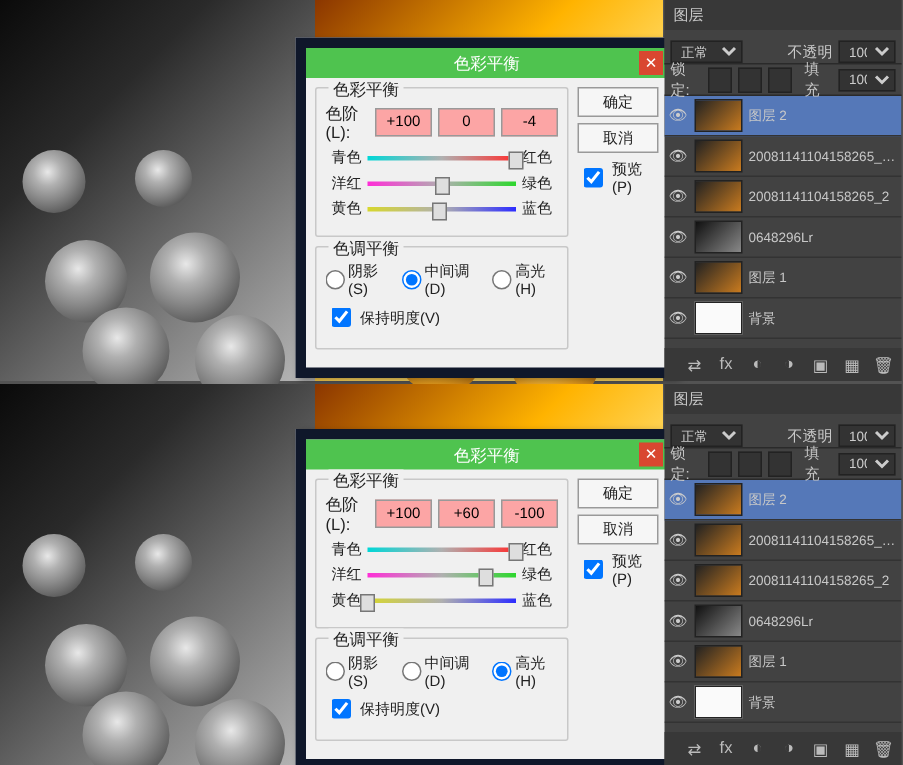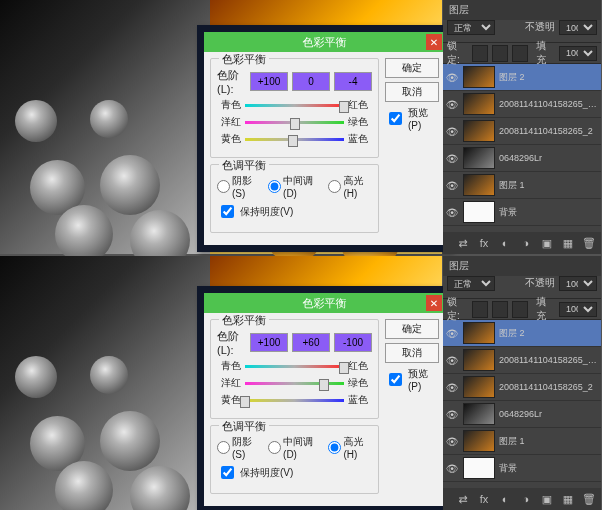--- a/index.html
+++ b/index.html
@@ -16,35 +16,35 @@
 .dlg-title{height:20px;background:#4fc34f;color:#fff;display:flex;align-items:center;justify-content:center;position:relative;font-size:11px}
 .dlg-close{position:absolute;right:3px;top:2px;width:16px;height:16px;background:#d94730;color:#fff;display:flex;align-items:center;justify-content:center;font-size:10px;cursor:pointer}
 .dlg-body{display:flex;padding:6px;gap:6px}
 .dlg-left{flex:1}
 .dlg-right{width:54px}
 .group{border:1px solid #c8c8c8;border-radius:2px;padding:6px 6px 8px;margin-bottom:6px;position:relative}
 .group-title{position:absolute;top:-7px;left:8px;background:#f0f0f0;padding:0 3px;font-size:11px}
 .row{display:flex;align-items:center;gap:4px;margin:3px 0}
 .lbl{width:24px;text-align:right;font-size:10px}
 .lbl-r{width:24px;font-size:10px}
-.num{width:32px;height:15px;border:1px solid #999;background:#8b5cf6;font-size:10px;text-align:center}
+.num{width:32px;height:15px;border:1px solid #999;background:#fca5a5;font-size:10px;text-align:center}
 .slider{flex:1;height:8px;position:relative}
 .track{position:absolute;top:3px;left:0;right:0;height:3px}
 .track.cr{background:linear-gradient(to right,#00d7d7,#b0b0b0,#ff2d2d)}
 .track.mg{background:linear-gradient(to right,#ff2dd7,#b0b0b0,#2dd72d)}
 .track.yb{background:linear-gradient(to right,#d7d72d,#b0b0b0,#2d2dff)}
 .thumb{position:absolute;top:0;width:8px;height:10px;background:#dedede;border:1px solid #777;transform:translateX(-50%)}
 .radio{display:flex;align-items:center;gap:2px;font-size:10px}
 .radio input{margin:0}
 .check{display:flex;align-items:center;gap:3px;font-size:10px;margin:3px 0}
 .btn{height:18px;border:1px solid #999;background:#f6f6f6;font-size:10px;display:flex;align-items:center;justify-content:center;margin-bottom:4px;cursor:pointer}
 
 .panel{position:absolute;right:0;top:0;width:158px;height:254px;background:#424242;color:#c8c8c8;font-size:10px}
 .panel-tabs{height:20px;background:#383838;display:flex;align-items:center;padding-left:6px;gap:10px}
-.panel-sub{height:22px;background:#424242;display:flex;align-items:flex-start;gap:4px;padding:0 4px;border-bottom:1px solid #2a2a2a}
+.panel-sub{height:22px;background:#424242;display:flex;align-items:flex-end;gap:4px;padding:0 4px;border-bottom:1px solid #2a2a2a}
 .sel{background:#333;border:1px solid #222;height:15px;font-size:9px;color:#ccc;padding:0 2px}
 .panel-sub2{height:20px;display:flex;align-items:center;gap:4px;padding:0 4px;border-bottom:1px solid #2a2a2a}
 .mini{width:15px;height:15px;background:#333;border:1px solid #222}
 .layers{overflow:hidden}
 .layer{height:26px;display:flex;align-items:center;border-bottom:1px solid #333;padding:0 2px;gap:4px}
 .layer.sel-row{background:#5578b8}
 .eye{width:14px;height:14px;display:flex;align-items:center;justify-content:center;color:#ccc}
 .thumbimg{width:30px;height:20px;background:linear-gradient(135deg,#222,#c97b1f);border:1px solid #222}
 .thumbimg.gray{background:linear-gradient(135deg,#111,#888)}
 .thumbimg.white{background:#fafafa}

